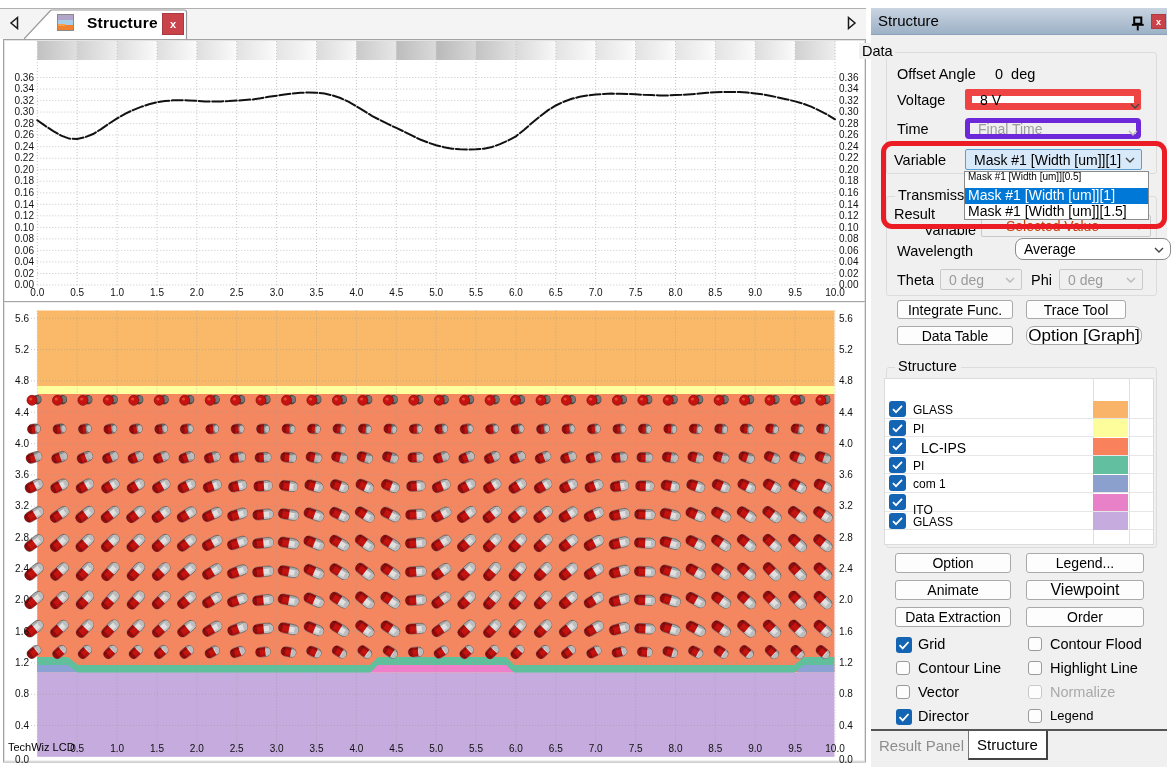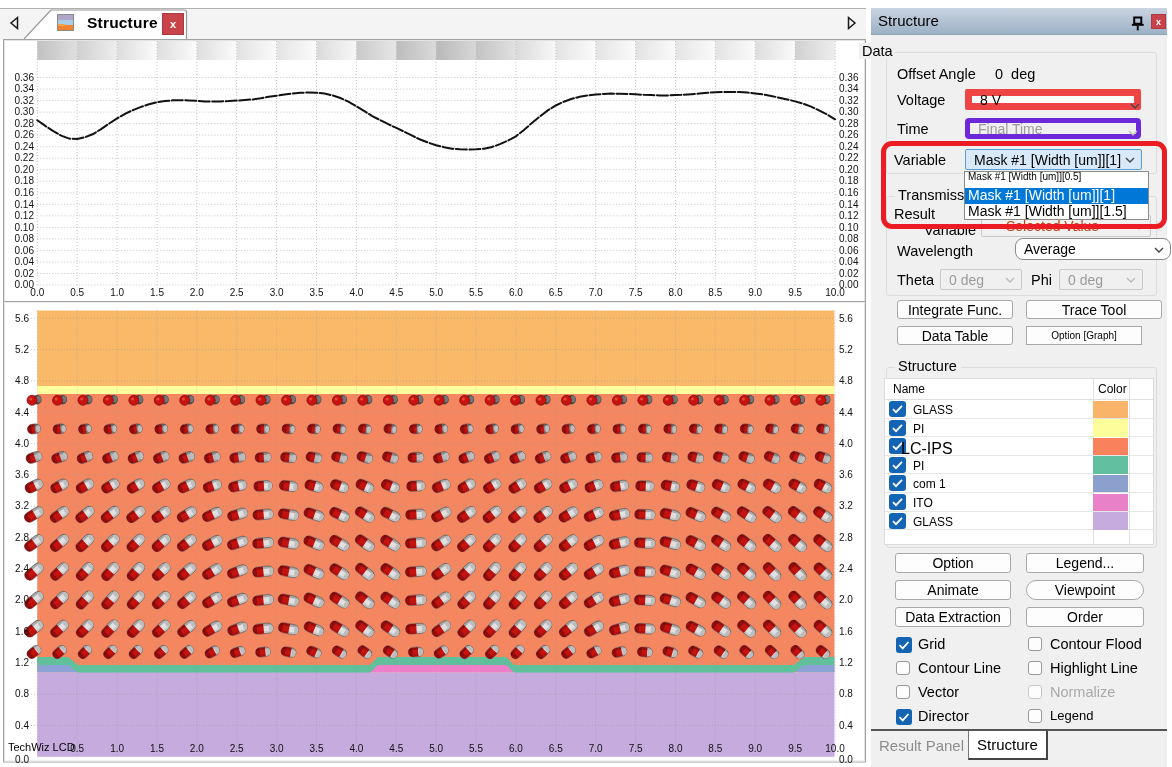--- a/index.html
+++ b/index.html
@@ -784,94 +784,90 @@
     </svg>
   </div>
 <div style="position:absolute;left:1031px;top:272px;font-size:14.5px">Phi</div>
 <div style="position:absolute;left:1059px;top:269px;width:84px;height:21px;background:#f0f0f0;border:1px solid #c9c9c9;border-radius:2px;">
     <div style="position:absolute;left:8px;top:50%;transform:translateY(-50%);font-size:14px;color:#9b9b9b;white-space:nowrap">0 deg</div>
     <svg style="position:absolute;left:66px;top:7px" width="10" height="6">
       <path d="M1 1 L5 5 L9 1" fill="none" stroke="#b9b9b9" stroke-width="1.4"></path>
     </svg>
   </div>
 <div style="position:absolute;left:897px;top:300px;width:116px;height:19px;background:#fdfdfd;border:1px solid #a9a9a9;border-radius:3px;display:flex;align-items:center;justify-content:center;font-size:14px;color:#000">Integrate Func.</div>
-<div style="position:absolute;left:1026px;top:300px;width:136px;height:19px;background:#fdfdfd;border:1px solid #a9a9a9;border-radius:3px;display:flex;align-items:center;justify-content:center;font-size:14px;color:#000">Trace Tool</div>
+<div style="position:absolute;left:1026px;top:300px;width:100px;height:19px;background:#fdfdfd;border:1px solid #a9a9a9;border-radius:3px;display:flex;align-items:center;justify-content:center;font-size:14px;color:#000">Trace Tool</div>
 <div style="position:absolute;left:897px;top:326px;width:116px;height:19px;background:#fdfdfd;border:1px solid #a9a9a9;border-radius:3px;display:flex;align-items:center;justify-content:center;font-size:14px;color:#000">Data Table</div>
-<div style="position:absolute;left:1026px;top:326px;width:116px;height:19px;background:#fdfdfd;border:1px solid #a9a9a9;border-radius:0;display:flex;align-items:center;justify-content:center;font-size:10px;color:#000">Option [Graph]</div>
+<div style="position:absolute;left:1026px;top:326px;width:116px;height:19px;background:#fdfdfd;border:1px solid #a9a9a9;border-radius:8px;display:flex;align-items:center;justify-content:center;font-size:17px;color:#000">Option [Graph]</div>
 <div style="position:absolute;left:894px;top:152px;font-size:14.5px">Variable</div>
 <div style="position:absolute;left:965px;top:149px;width:177px;height:21px;background:#d8e9f9;border:1px solid #5a9fd4;border-radius:2px;">
     <div style="position:absolute;left:8px;top:50%;transform:translateY(-50%);font-size:14px;color:#000;white-space:nowrap">Mask #1 [Width [um]][1]</div>
     <svg style="position:absolute;left:159px;top:7px" width="10" height="6">
       <path d="M1 1 L5 5 L9 1" fill="none" stroke="#444" stroke-width="1.4"></path>
     </svg>
   </div>
 <div style="position:absolute;left:964px;top:171px;width:185px;height:49px;background:#fff;border:1px solid #8b8b8b;z-index:5">
     <div style="position:absolute;left:3px;top:-1px;font-size:10px;white-space:nowrap">Mask #1 [Width [um]][0.5]</div>
     <div style="position:absolute;left:0;top:16px;width:100%;height:16px;background:#0078d7">
       <span style="position:absolute;left:3px;top:-1px;font-size:14px;color:#fff;white-space:nowrap">Mask #1 [Width [um]][1]</span>
     </div>
     <div style="position:absolute;left:3px;top:31px;font-size:14px;white-space:nowrap">Mask #1 [Width [um]][1.5]</div>
   </div>
 <div style="position:absolute;left:881px;top:141px;width:286px;height:88px;border:5.5px solid #ec1c24;border-radius:11px;z-index:6"></div>
 <div style="position:absolute;left:886px;top:367px;width:271px;height:181px;border:1px solid #dcdcdc;border-radius:3px"></div>
 <div style="position:absolute;left:895px;top:358px;width:66px;background:#f0f0f0;font-size:14.5px;color:#000;padding:0 3px;white-space:nowrap">Structure</div>
 <div style="position:absolute;left:884px;top:378px;width:270px;height:167px;background:#fff;border:1px solid #dcdcdc">
-    <div style="position:absolute;left:0;top:0;width:100%;height:21px;border-bottom:1px solid #e0e0e0">
-      <div style="position:absolute;left:8px;top:3px;font-size:12px">Name</div>
-      <div style="position:absolute;left:213px;top:3px;font-size:12px">Color</div>
-    </div>
     <div style="position:absolute;left:207.5px;top:0;width:1px;height:100%;background:#e0e0e0"></div>
     <div style="position:absolute;left:243.5px;top:0;width:1px;height:100%;background:#e0e0e0"></div>
     <div style="position:absolute;left:0;top:21px;width:100%;height:18.6px;border-bottom:1px solid #e6e6e6"></div>
     <div style="position:absolute;left:4px;top:22px;width:17px;height:16px;background:#1464b4;border-radius:3px"><svg width="17" height="16">
         <path d="M4 8.2 L7 11.2 L13 4.8" fill="none" stroke="#fff" stroke-width="1.8"></path>
       </svg></div>
     <div style="position:absolute;left:28px;top:24px;font-size:12px">GLASS</div>
     <div style="position:absolute;left:208px;top:21.5px;width:35px;height:17.6px;background:#f9b469"></div>
     <div style="position:absolute;left:0;top:39.6px;width:100%;height:18.6px;border-bottom:1px solid #e6e6e6"></div>
     <div style="position:absolute;left:4px;top:40.6px;width:17px;height:16px;background:#1464b4;border-radius:3px"><svg width="17" height="16">
         <path d="M4 8.2 L7 11.2 L13 4.8" fill="none" stroke="#fff" stroke-width="1.8"></path>
       </svg></div>
     <div style="position:absolute;left:28px;top:42.6px;font-size:12px">PI</div>
     <div style="position:absolute;left:208px;top:40.1px;width:35px;height:17.6px;background:#fdfd9c"></div>
     <div style="position:absolute;left:0;top:58.2px;width:100%;height:18.6px;border-bottom:1px solid #e6e6e6"></div>
     <div style="position:absolute;left:4px;top:59.2px;width:17px;height:16px;background:#1464b4;border-radius:3px"><svg width="17" height="16">
         <path d="M4 8.2 L7 11.2 L13 4.8" fill="none" stroke="#fff" stroke-width="1.8"></path>
       </svg></div>
-    <div style="position:absolute;left:16px;top:61.2px;font-size:16px">LC-IPS</div>
+    <div style="position:absolute;left:36px;top:61.2px;font-size:14px">LC-IPS</div>
     <div style="position:absolute;left:208px;top:58.7px;width:35px;height:17.6px;background:#f9815b"></div>
     <div style="position:absolute;left:0;top:76.80000000000001px;width:100%;height:18.6px;border-bottom:1px solid #e6e6e6"></div>
     <div style="position:absolute;left:4px;top:77.80000000000001px;width:17px;height:16px;background:#1464b4;border-radius:3px"><svg width="17" height="16">
         <path d="M4 8.2 L7 11.2 L13 4.8" fill="none" stroke="#fff" stroke-width="1.8"></path>
       </svg></div>
     <div style="position:absolute;left:28px;top:79.80000000000001px;font-size:12px">PI</div>
     <div style="position:absolute;left:208px;top:77.30000000000001px;width:35px;height:17.6px;background:#62bfa0"></div>
     <div style="position:absolute;left:0;top:95.4px;width:100%;height:18.6px;border-bottom:1px solid #e6e6e6"></div>
     <div style="position:absolute;left:4px;top:96.4px;width:17px;height:16px;background:#1464b4;border-radius:3px"><svg width="17" height="16">
         <path d="M4 8.2 L7 11.2 L13 4.8" fill="none" stroke="#fff" stroke-width="1.8"></path>
       </svg></div>
     <div style="position:absolute;left:28px;top:98.4px;font-size:12px">com 1</div>
     <div style="position:absolute;left:208px;top:95.9px;width:35px;height:17.6px;background:#8ca0ce"></div>
     <div style="position:absolute;left:0;top:114.0px;width:100%;height:18.6px;border-bottom:1px solid #e6e6e6"></div>
     <div style="position:absolute;left:4px;top:115.0px;width:17px;height:16px;background:#1464b4;border-radius:3px"><svg width="17" height="16">
         <path d="M4 8.2 L7 11.2 L13 4.8" fill="none" stroke="#fff" stroke-width="1.8"></path>
       </svg></div>
-    <div style="position:absolute;left:28px;top:117.0px;font-size:12px">ITO</div>
+    <div style="position:absolute;left:28px;top:124px;font-size:12px">ITO</div>
     <div style="position:absolute;left:208px;top:114.5px;width:35px;height:17.6px;background:#e881c8"></div>
     <div style="position:absolute;left:0;top:132.6px;width:100%;height:18.6px;border-bottom:1px solid #e6e6e6"></div>
     <div style="position:absolute;left:4px;top:133.6px;width:17px;height:16px;background:#1464b4;border-radius:3px"><svg width="17" height="16">
         <path d="M4 8.2 L7 11.2 L13 4.8" fill="none" stroke="#fff" stroke-width="1.8"></path>
       </svg></div>
     <div style="position:absolute;left:28px;top:135.6px;font-size:12px">GLASS</div>
     <div style="position:absolute;left:208px;top:133.1px;width:35px;height:17.6px;background:#c5abde"></div>
   </div>
 <div style="position:absolute;left:895px;top:553px;width:116px;height:20px;background:#fdfdfd;border:1px solid #a9a9a9;border-radius:3px;display:flex;align-items:center;justify-content:center;font-size:14px;color:#000">Option</div>
 <div style="position:absolute;left:1026px;top:553px;width:118px;height:20px;background:#fdfdfd;border:1px solid #a9a9a9;border-radius:3px;display:flex;align-items:center;justify-content:center;font-size:14px;color:#000">Legend...</div>
 <div style="position:absolute;left:895px;top:580px;width:116px;height:20px;background:#fdfdfd;border:1px solid #a9a9a9;border-radius:3px;display:flex;align-items:center;justify-content:center;font-size:14px;color:#000">Animate</div>
-<div style="position:absolute;left:1026px;top:580px;width:118px;height:20px;background:#fdfdfd;border:1px solid #a9a9a9;border-radius:10px;display:flex;align-items:center;justify-content:center;font-size:14px;color:#000">Viewpoint</div>
+<div style="position:absolute;left:1026px;top:580px;width:118px;height:20px;background:#fdfdfd;border:1px solid #a9a9a9;border-radius:3px;display:flex;align-items:center;justify-content:center;font-size:16px;color:#000">Viewpoint</div>
 <div style="position:absolute;left:895px;top:607px;width:116px;height:20px;background:#fdfdfd;border:1px solid #a9a9a9;border-radius:3px;display:flex;align-items:center;justify-content:center;font-size:14px;color:#000">Data Extraction</div>
 <div style="position:absolute;left:1026px;top:607px;width:118px;height:20px;background:#fdfdfd;border:1px solid #a9a9a9;border-radius:3px;display:flex;align-items:center;justify-content:center;font-size:14px;color:#000">Order</div>
 <div style="position:absolute;left:896px;top:637px;width:16px;height:16px;background:#1464b4;border-radius:3px"><svg width="16" height="16">
       <path d="M3.5 8.2 L6.7 11.4 L12.5 5" fill="none" stroke="#fff" stroke-width="1.8"></path>
     </svg></div>
 <div style="position:absolute;left:918px;top:636px;font-size:14.5px;color:#000;white-space:nowrap">Grid</div>
 <div style="position:absolute;left:1028px;top:637px;width:14px;height:14px;background:#fdfdfd;border:1px solid #9a9a9a;border-radius:3px"></div>
 <div style="position:absolute;left:1050px;top:636px;font-size:14.5px;color:#000;white-space:nowrap">Contour Flood</div>
 <div style="position:absolute;left:896px;top:661px;width:14px;height:14px;background:#fdfdfd;border:1px solid #9a9a9a;border-radius:3px"></div>
 <div style="position:absolute;left:918px;top:660px;font-size:14.5px;color:#000;white-space:nowrap">Contour Line</div>

